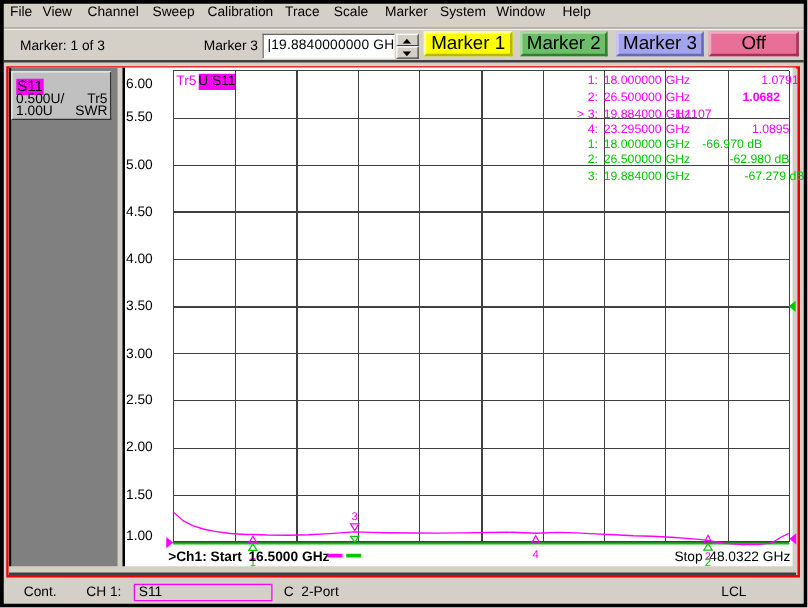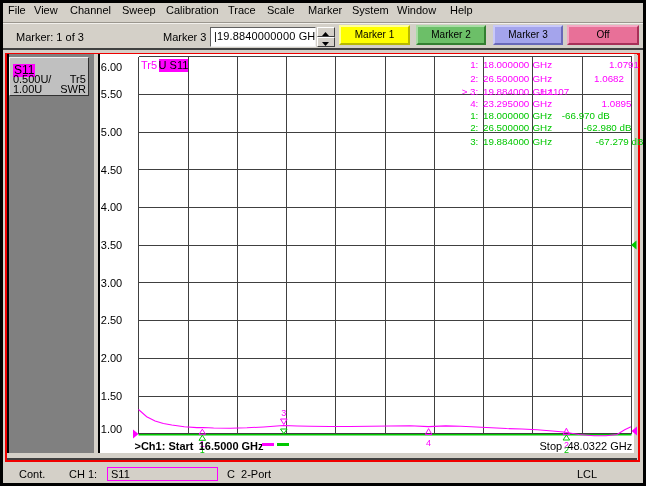--- a/index.html
+++ b/index.html
@@ -44,21 +44,21 @@
         <polygon points="0,0 7,0 3.5,4" fill="#000"></polygon>
       </svg></div>
 </div>
 <style>.spinb{height:10px;background:#d4d0c8;border:1px solid;border-color:#fff #404040 #404040 #fff;box-sizing:border-box;text-align:center;line-height:5px;}</style>
 
 <div class="abs btn" style="left:339px;top:25px;width:71px;height:20px;background:#ffff00;border-color:#ffff99 #b8b800 #b8b800 #ffff99;">Marker 1</div>
 <div class="abs btn" style="left:416px;top:25px;width:70px;height:20px;background:#6cbf68;border-color:#a8dca4 #337f31 #337f31 #a8dca4;">Marker 2</div>
 <div class="abs btn" style="left:493px;top:25px;width:70px;height:20px;background:#a4a4ec;border-color:#c8c8f8 #6868b8 #6868b8 #c8c8f8;">Marker 3</div>
 <div class="abs btn" style="left:567px;top:25px;width:72px;height:20px;background:#e87098;border-color:#f4a8c4 #a83058 #a83058 #f4a8c4;">Off</div>
 <style>
-.btn{border-style:solid;border-width:2px;box-sizing:border-box;font-size:10px;text-align:center;line-height:15px;color:#000;}
+.btn{border-style:solid;border-width:2px;box-sizing:border-box;font-size:15px;text-align:center;line-height:15px;color:#000;}
 </style>
 
 <div class="abs" style="left:3px;top:48px;width:640px;height:2px;background:#404040;"></div>
 
 <div class="abs" style="left:5.3px;top:52.6px;width:634.5px;height:409.6px;border:2px solid #f00000;box-sizing:border-box;"></div>
 
 <div class="abs" style="left:7px;top:54px;width:630px;height:406px;background:#d4d0c8;overflow:hidden;">
 
   <div class="abs" style="left:2px;top:0;width:85px;height:399px;background:#808080;"></div>
 
@@ -123,21 +123,21 @@
 
 <div class="abs" style="left:141px;top:59.4px;font-size:11px;line-height:12.4px;color:#ff00ff;">Tr5<span style="background:#ff00ff;color:#000;margin-left:1.5px;display:inline-block;">U S11</span></div>
 
 <div class="abs t9" style="left:440px;top:59.2px;width:38.3px;text-align:right;color:#ff00ff;">1:</div>
 <div class="abs t9" style="left:480px;top:59.2px;width:49.3px;text-align:right;color:#ff00ff;">18.000000</div>
 <div class="abs t9" style="left:532.5px;top:59.2px;width:30px;text-align:left;color:#ff00ff;">GHz</div>
 <div class="abs t9" style="left:524px;top:59.2px;width:115px;text-align:right;color:#ff00ff;">1.0791</div>
 <div class="abs t9" style="left:440px;top:72.5px;width:38.3px;text-align:right;color:#ff00ff;">2:</div>
 <div class="abs t9" style="left:480px;top:72.5px;width:49.3px;text-align:right;color:#ff00ff;">26.500000</div>
 <div class="abs t9" style="left:532.5px;top:72.5px;width:30px;text-align:left;color:#ff00ff;">GHz</div>
-<div class="abs t9" style="left:540px;top:72.5px;width:84px;text-align:right;color:#ff00ff;">1.0682</div>
+<div class="abs t9" style="left:540px;top:72.5px;width:84px;text-align:right;color:#ff00ff;font-weight:bold;">1.0682</div>
 <div class="abs t9" style="left:440px;top:85.9px;width:38.3px;text-align:right;color:#ff00ff;">&gt; 3:</div>
 <div class="abs t9" style="left:480px;top:85.9px;width:49.3px;text-align:right;color:#ff00ff;">19.884000</div>
 <div class="abs t9" style="left:532.5px;top:85.9px;width:30px;text-align:left;color:#ff00ff;">GHz</div>
 <div class="abs t9" style="left:540px;top:85.9px;width:91.5px;text-align:left;color:#ff00ff;">1.1107</div>
 <div class="abs t9" style="left:440px;top:98.2px;width:38.3px;text-align:right;color:#ff00ff;">4:</div>
 <div class="abs t9" style="left:480px;top:98.2px;width:49.3px;text-align:right;color:#ff00ff;">23.295000</div>
 <div class="abs t9" style="left:532.5px;top:98.2px;width:30px;text-align:left;color:#ff00ff;">GHz</div>
 <div class="abs t9" style="left:540px;top:98.2px;width:91.5px;text-align:right;color:#ff00ff;">1.0895</div>
 <div class="abs t9" style="left:440px;top:109.6px;width:38.3px;text-align:right;color:#00c800;">1:</div>
 <div class="abs t9" style="left:480px;top:109.6px;width:49.3px;text-align:right;color:#00c800;">18.000000</div>

